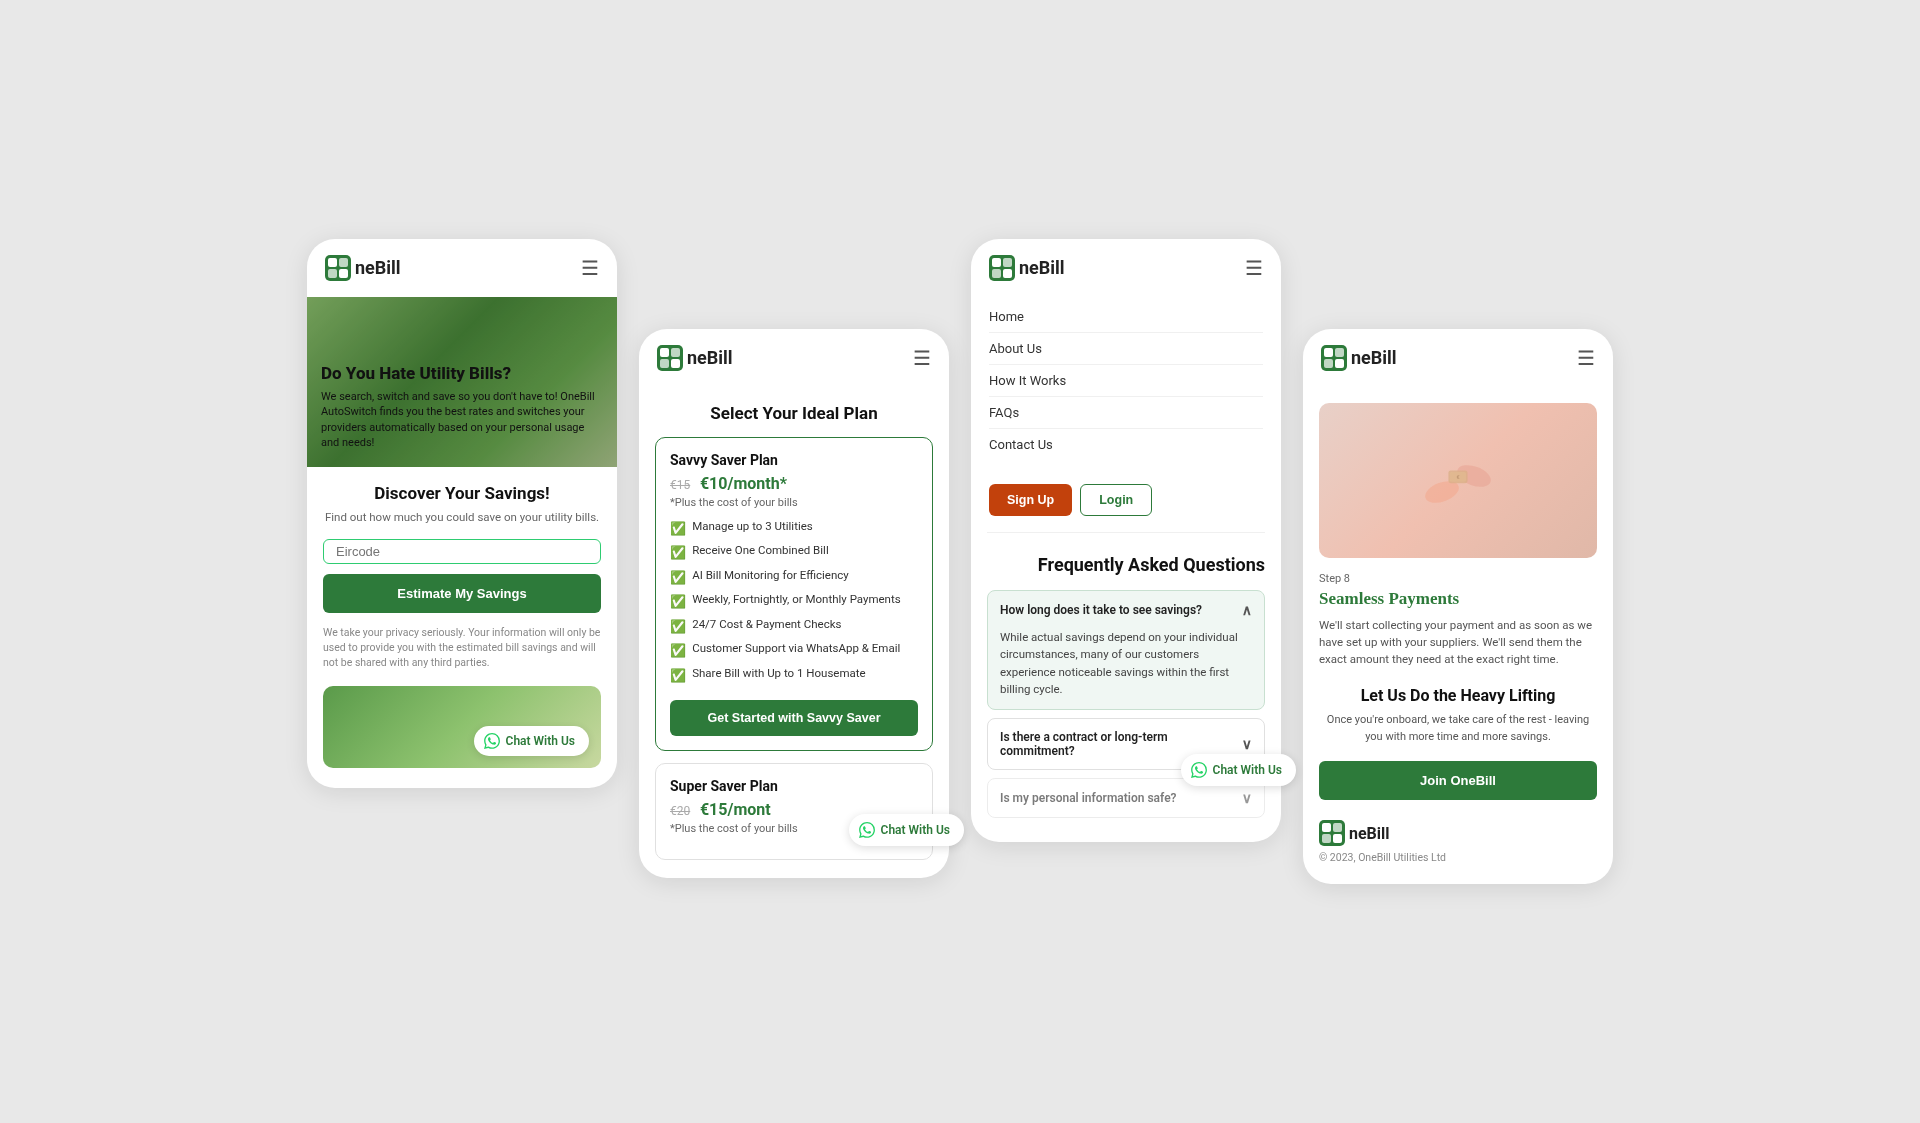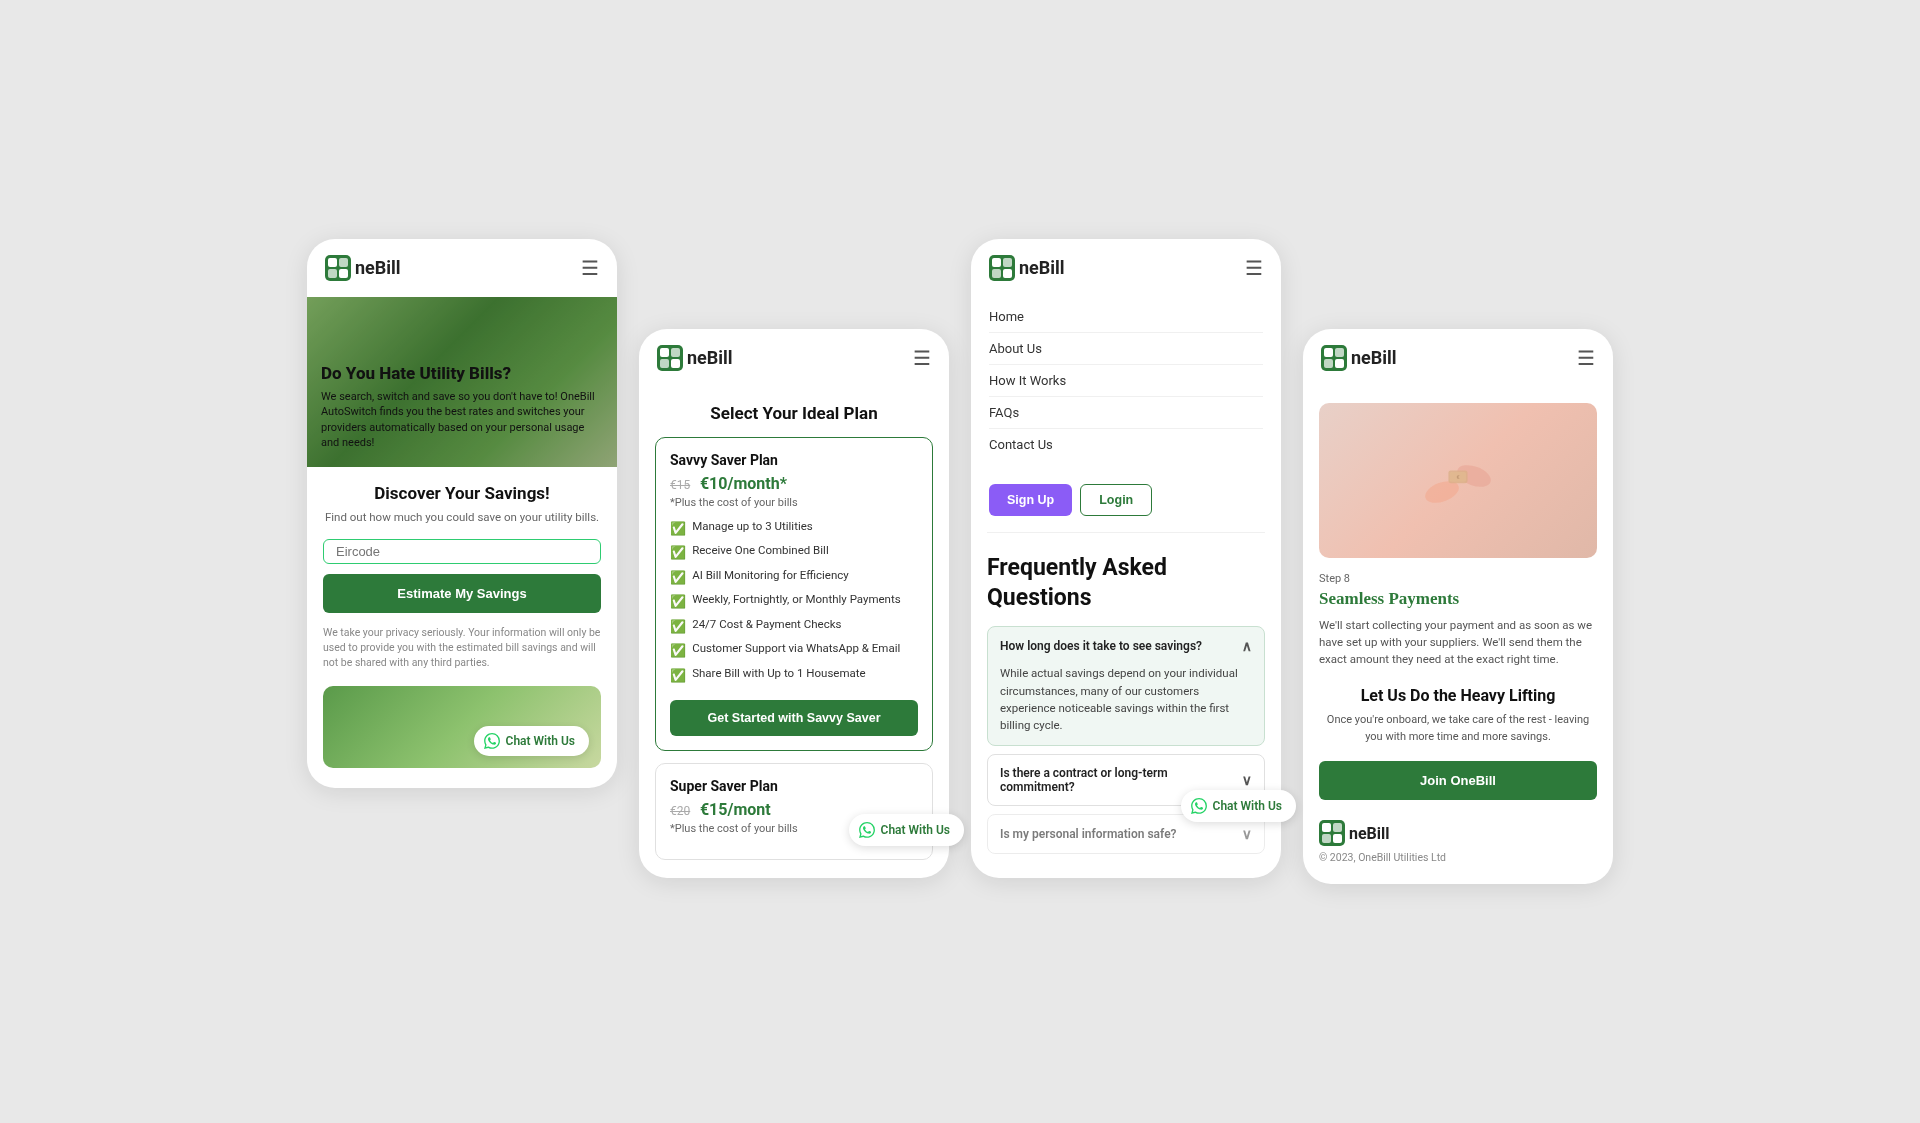--- a/index.html
+++ b/index.html
@@ -256,21 +256,21 @@
       border-bottom: 1px solid #f0f0f0;
       cursor: pointer;
     }
     .nav-menu-item:last-of-type { border-bottom: none; }
     .nav-buttons {
       display: flex;
       gap: 8px;
       padding: 8px 18px 16px;
     }
     .btn-signup {
-      background: #8b5cf6;
+      background: #c2410c;
       color: #fff;
       border: none;
       border-radius: 6px;
       padding: 8px 18px;
       font-size: 12.5px;
       font-weight: 600;
       cursor: pointer;
     }
     .btn-login {
       background: #fff;
@@ -279,23 +279,23 @@
       border-radius: 6px;
       padding: 8px 18px;
       font-size: 12.5px;
       font-weight: 600;
       cursor: pointer;
     }
     .faq-section {
       padding: 10px 16px 16px;
     }
     .faq-title {
-      font-size: 23px;
-      font-weight: 700;
-      text-align: left;
+      font-size: 18px;
+      font-weight: 700;
+      text-align: right;
       color: #111;
       margin-bottom: 14px;
       line-height: 1.3;
     }
     .faq-item {
       border: 1.5px solid #e0e0e0;
       border-radius: 8px;
       margin-bottom: 8px;
       overflow: hidden;
     }

